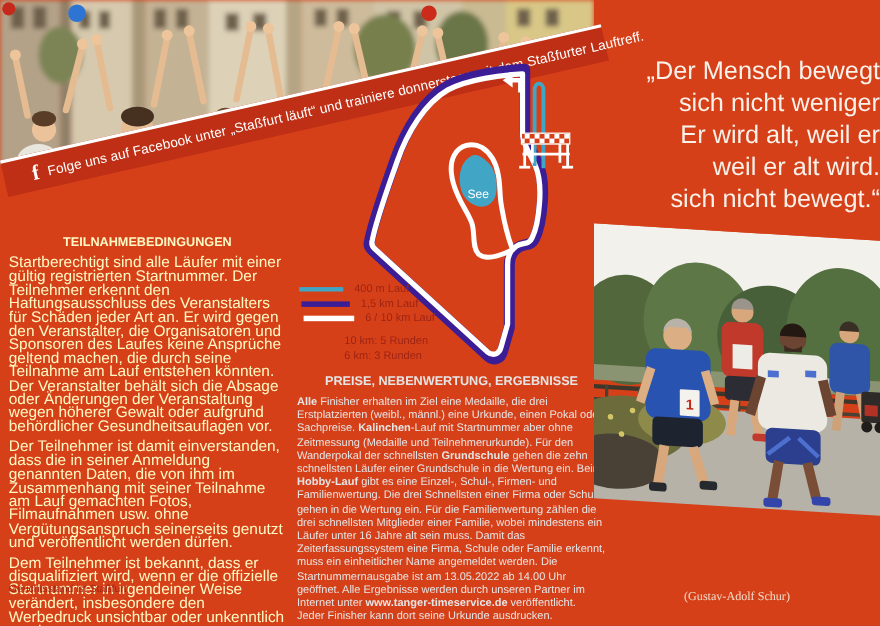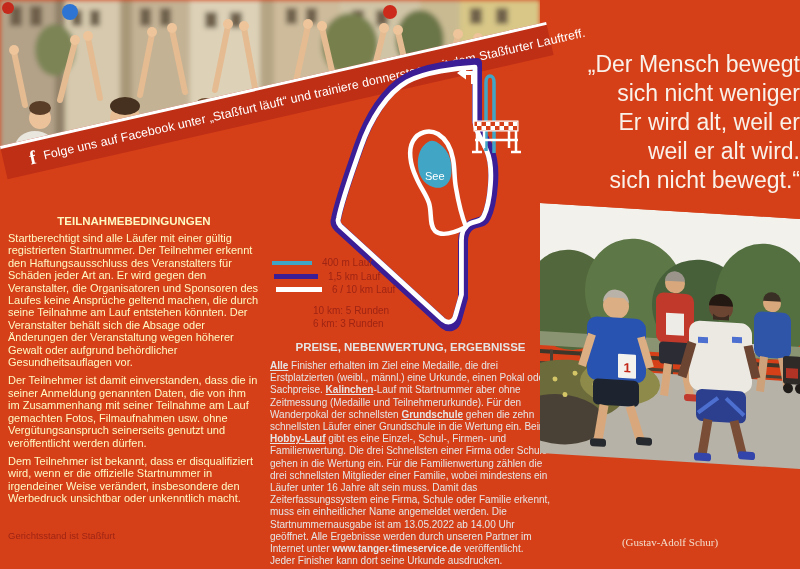--- a/index.html
+++ b/index.html
@@ -17,39 +17,39 @@
     background:#bf2f15;border-top:3px solid #ffffff;
     transform:rotate(-12.8deg);transform-origin:0 0;
     display:flex;align-items:center;gap:8px;padding-left:26px;}
   .fb-icon{color:#ffffff;font-weight:bold;font-size:19px;line-height:19px;
     font-family:"Liberation Serif",serif;}
   .fb-text{color:#ffffff;font-size:12.3px;letter-spacing:.1px;white-space:nowrap;}
 
   
   .teilnahme{position:absolute;left:8px;top:179px;width:252px;color:#fef9c3;margin-top:36px;}
   .teilnahme h2{margin:0 0 5px 0;font-size:11.5px;text-align:center;font-weight:bold;}
-  .teilnahme p{margin:0 0 6px 0;font-size:11px;line-height:12.4px;}
+  .teilnahme p{margin:0 0 6px 0;font-size:14px;line-height:12.4px;}
   .gerichtsstand{position:absolute;left:8px;top:530px;font-size:9.5px;color:#9e2413;}
 
   
   .legend{position:absolute;left:272px;top:256px;color:#9e2413;font-size:10px;}
   .legend-row{display:flex;align-items:center;height:13.5px;}
   .sw{display:inline-block;margin-right:10px;}
   .sw-teal{width:40px;height:4px;background:#41a6c6;}
   .sw-purple{width:44px;height:5px;background:#3b1d96;margin-left:2px;}
   .sw-white{width:46px;height:5px;background:#ffffff;margin-left:4px;}
   .legend-rounds{margin-top:7px;padding-left:41px;line-height:13.5px;}
 
   .course-map{position:absolute;left:320px;top:40px;}
 
   
   .preise{position:absolute;left:270px;top:341px;width:281px;color:#e5e5e5;}
   .preise h2{margin:0 0 7px 0;font-size:11.5px;text-align:center;font-weight:bold;}
   .preise .body{font-size:10px;line-height:12.2px;}
-  .preise b.u{text-decoration:underline;}
+  .preise b.u{}
 
   
   .quote{position:absolute;left:540px;top:50px;width:260px;text-align:right;
     color:#f9f2ea;font-size:23px;line-height:29px;}
   .runners-photo{position:absolute;left:540px;top:203px;width:262px;height:250px;
     transform:skewY(3.5deg);transform-origin:0 0;overflow:hidden;}
   .also-quote{position:absolute;left:540px;top:492px;width:260px;text-align:center;
     color:#f9f2ea;font-size:25px;}
   .attribution{position:absolute;left:540px;top:536px;width:260px;text-align:center;
     color:#f2dcca;font-size:11px;font-family:Liberation Serif, serif;}

